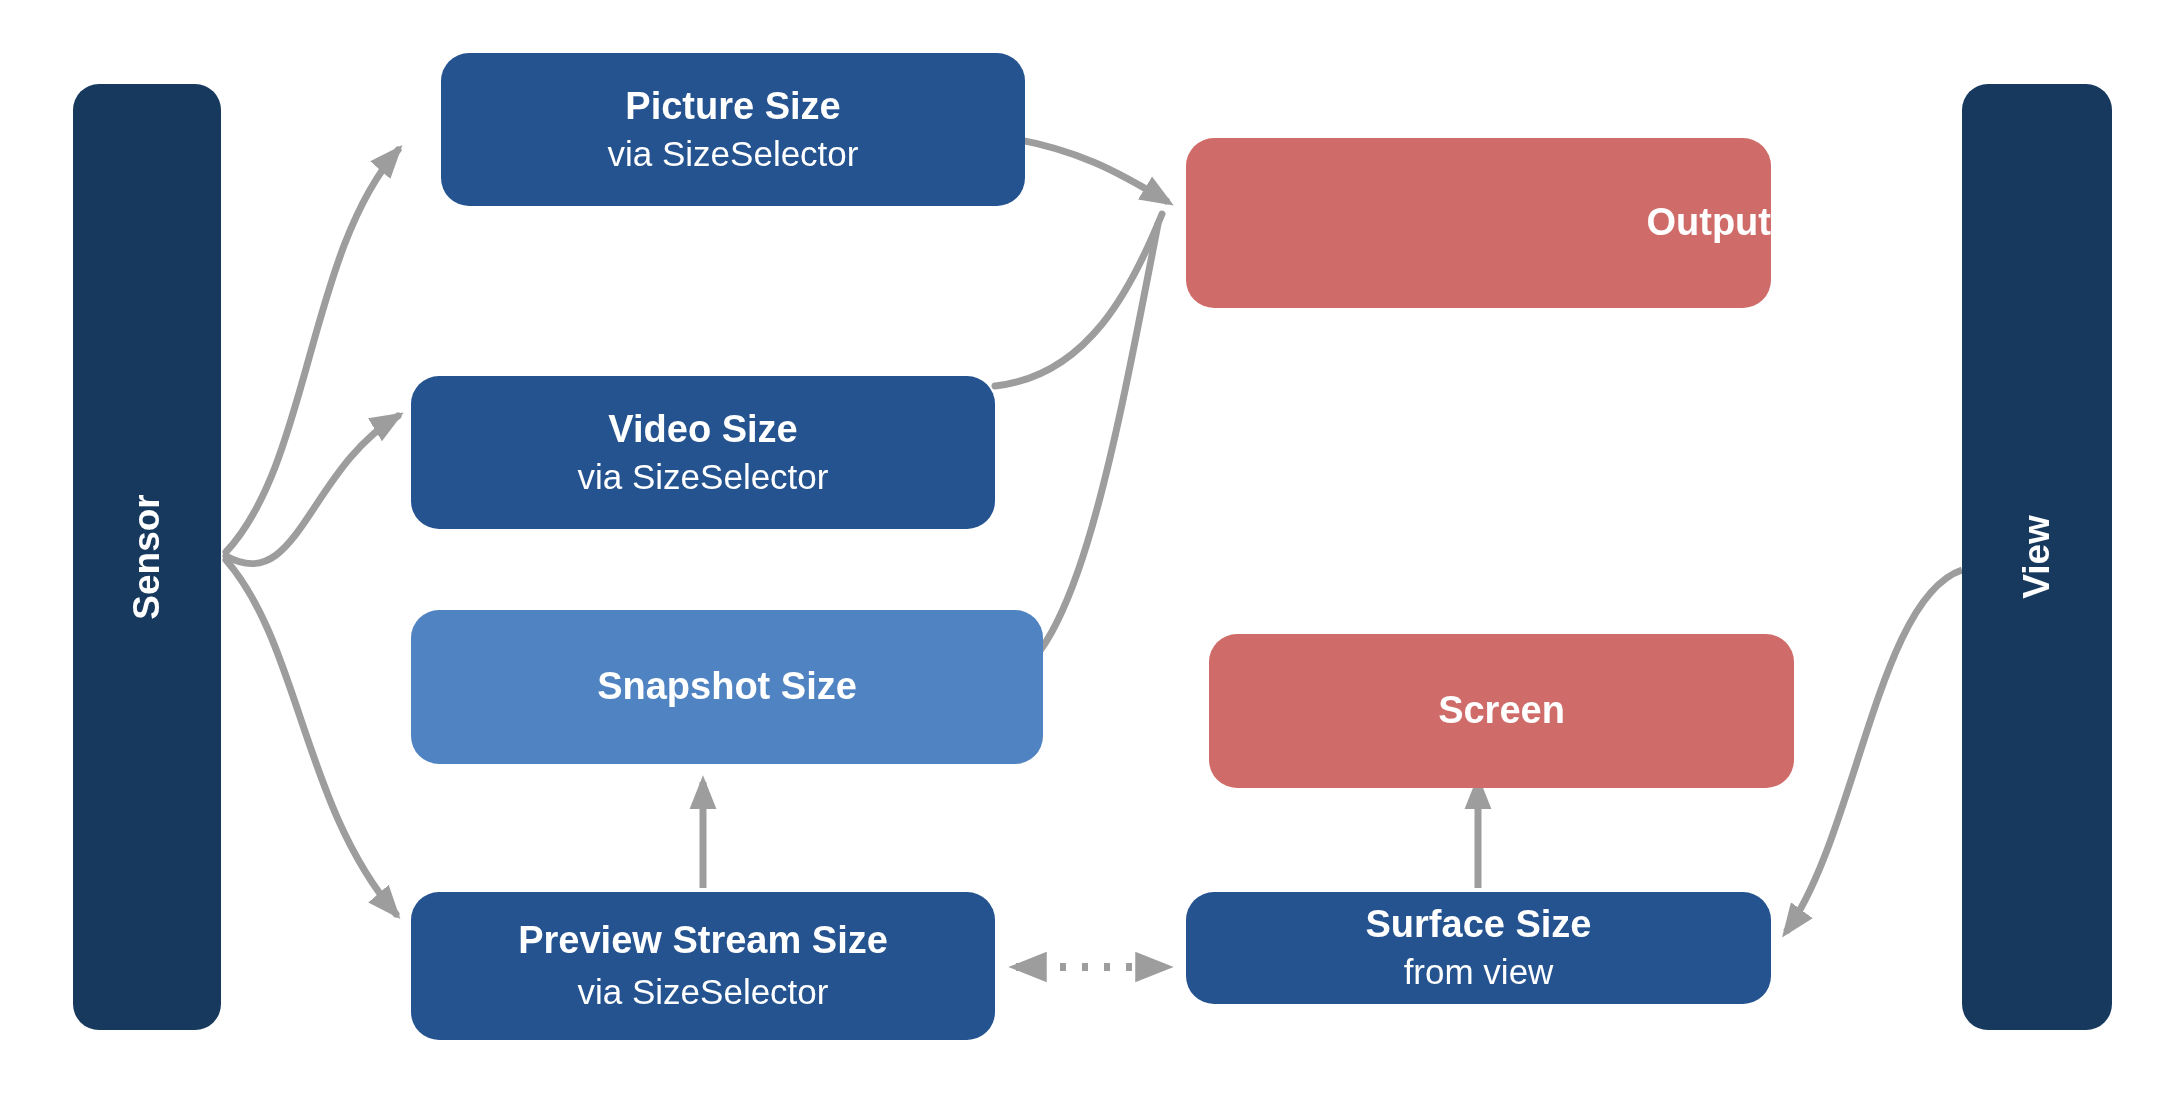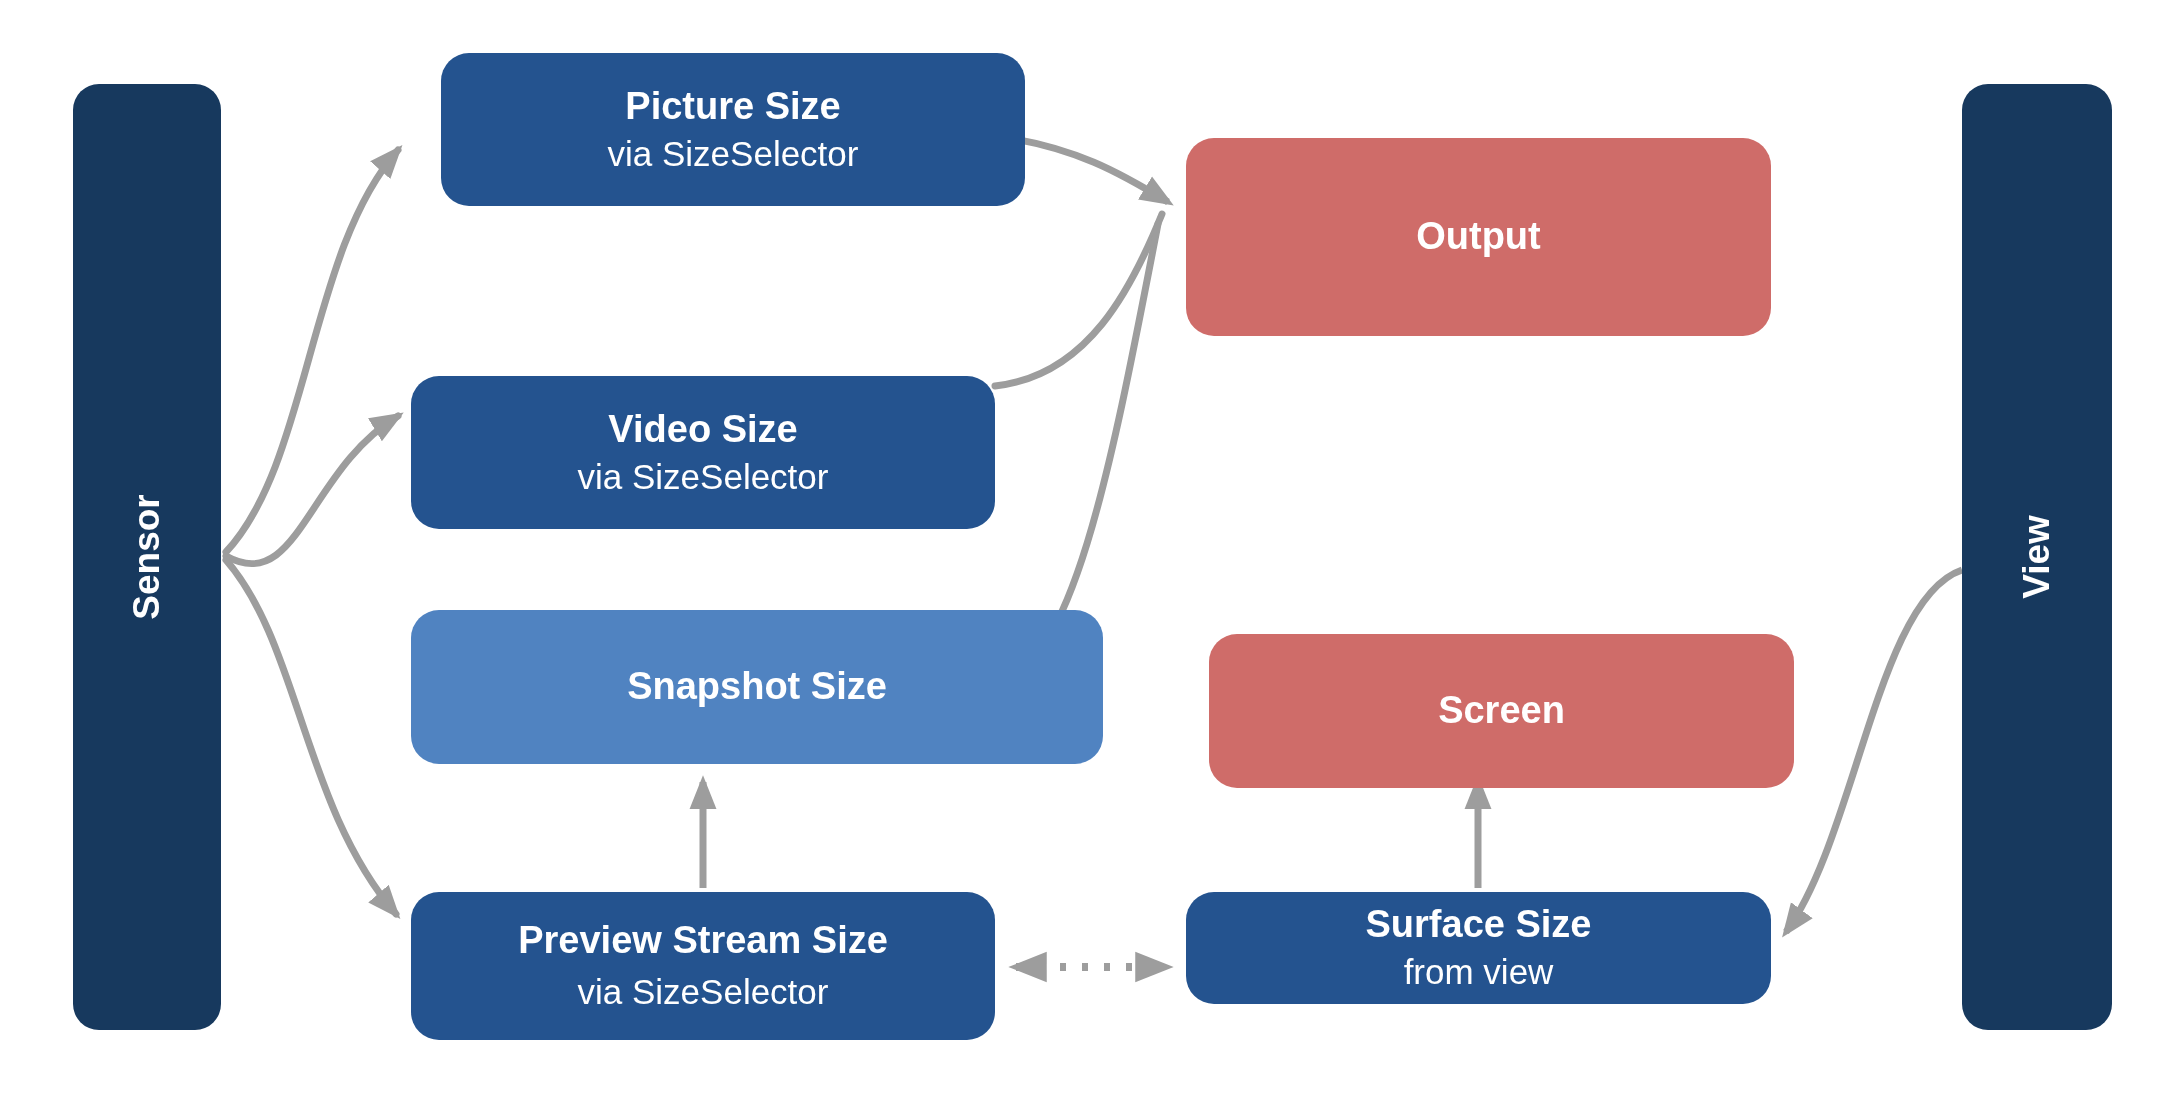--- a/index.html
+++ b/index.html
@@ -47,23 +47,23 @@
     color:var(--text);
     font-size:37px;font-weight:700;
     transform:rotate(-90deg);
     white-space:nowrap;
   }
   
   #rail-sensor{left:73px;top:84px;width:148px;height:946px;}
   #rail-view{left:1962px;top:84px;width:150px;height:946px;}
   #node-picture{left:411px;top:53px;width:584px;height:153px;margin-left:30px;}
   #node-video{left:411px;top:332px;width:584px;height:153px;margin-top:44px;}
-  #node-snapshot{left:411px;top:610px;width:692px;height:154px;}
+  #node-snapshot{left:411px;top:610px;width:632px;height:154px;}
   #node-preview{left:411px;top:892px;width:584px;height:148px;gap:11px;}
-  #node-output{left:1186px;top:138px;width:585px;height:198px;}
+  #node-output{left:1186px;top:138px;width:585px;height:170px;align-items:flex-end;}
   #node-screen{left:1186px;top:634px;width:585px;height:154px;margin-left:23px;}
   #node-surface{left:1186px;top:892px;width:585px;height:112px;}
 </style>
 </head>
 <body>
 
 <div class="canvas">
 
   <svg class="edges" viewBox="0 0 2182 1104" xmlns="http://www.w3.org/2000/svg" aria-hidden="true">
     <defs>

